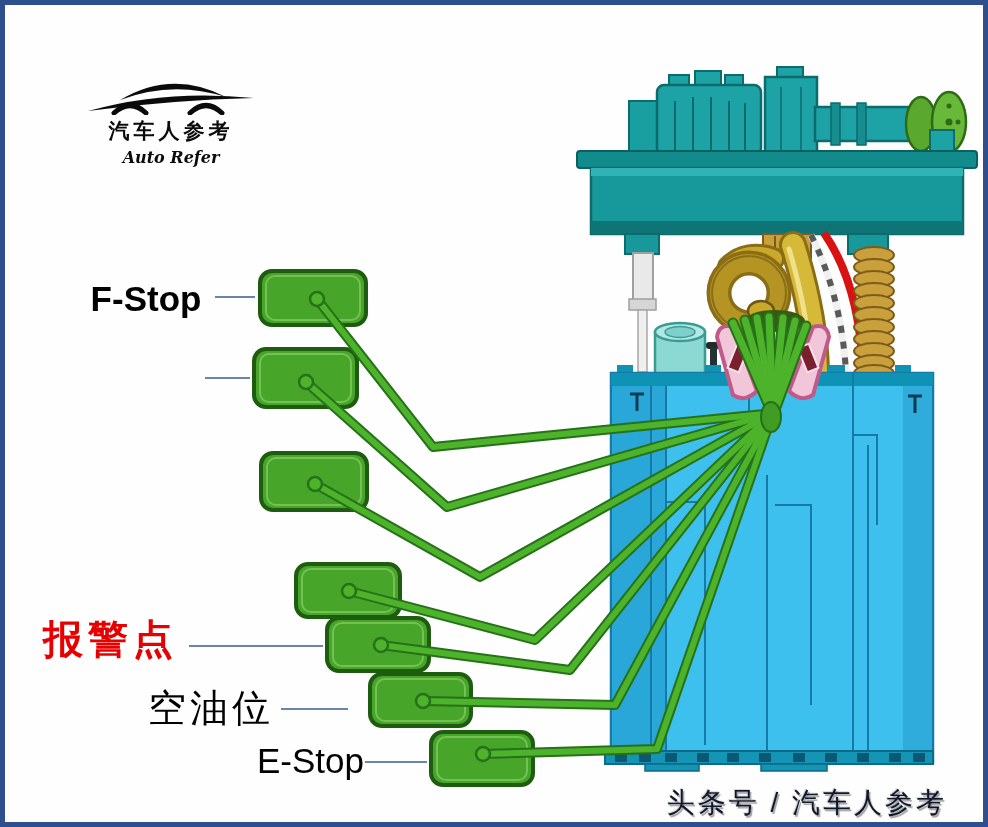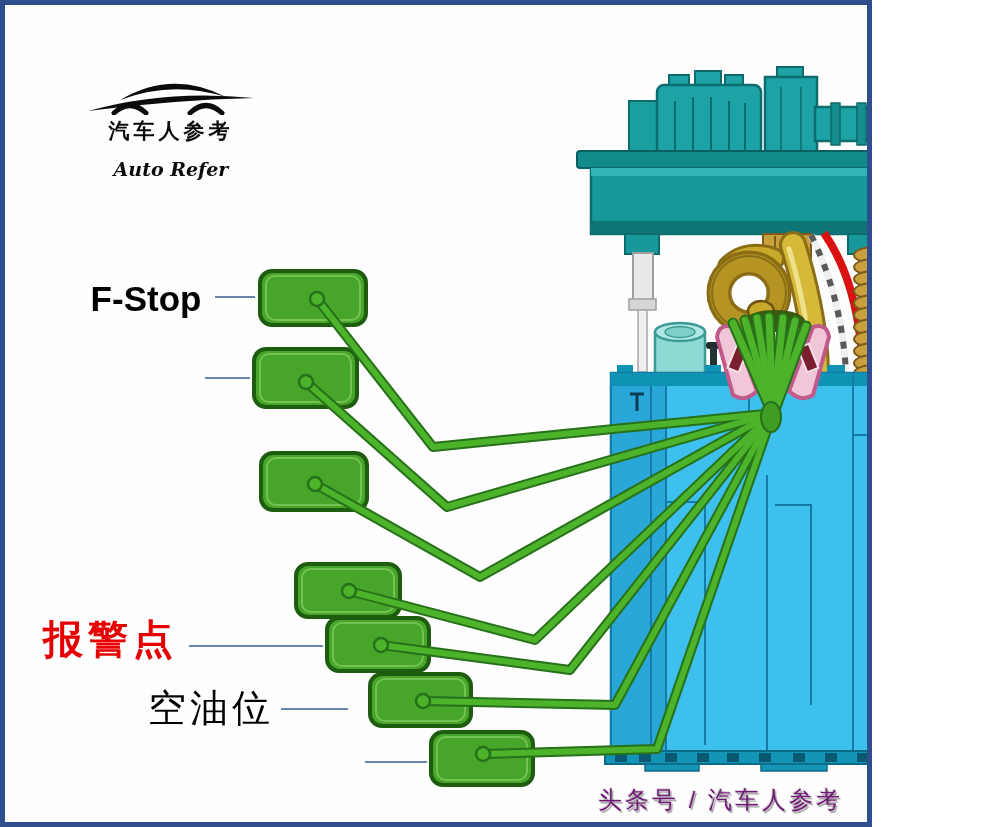--- a/index.html
+++ b/index.html
@@ -1,53 +1,53 @@
 <!DOCTYPE html>
 <html><head>
 <meta charset="utf-8">
 <style>
   html,body{margin:0;padding:0;background:#ffffff;}
   .frame{
     position:relative;
-    width:872px;height:827px;
+    width:988px;height:827px;
     box-sizing:border-box;
     background:#fefefe;
     border:5px solid #2e4e8e;
     overflow:hidden;
     font-family:"Liberation Sans",sans-serif;
   }
   .art{position:absolute;left:0;top:0;width:988px;height:827px;}
 
   
   .logo{position:absolute;left:78px;top:64px;width:176px;text-align:center;color:#0b0b0b;}
   .logo .car{display:block;margin:0 auto;}
   .logo-title{
     font-family:"DejaVu Serif","Liberation Serif",serif;
     font-weight:700;font-size:21px;letter-spacing:4px;margin-top:2px;white-space:nowrap;
   }
   .logo-sub{
     font-family:"DejaVu Serif","Liberation Serif",serif;
-    font-style:italic;font-weight:700;font-size:19px;margin-top:13px;white-space:nowrap;
+    font-style:italic;font-weight:700;font-size:16px;margin-top:3px;white-space:nowrap;
   }
 
   
   .label{position:absolute;white-space:nowrap;line-height:1;color:#000000;}
   .label-cjk{font-family:"DejaVu Serif","Liberation Serif",serif;}
   .label-lat{font-family:"Liberation Sans",sans-serif;}
   #lbl-fstop {left:66px; top:276px; width:150px; text-align:center; font-size:35px; font-weight:700;}
   #lbl-full  {left:55px; top:352px; font-size:38px; letter-spacing:6px;}
   #lbl-alarm {left:38px; top:614px; font-size:40px; font-weight:700; letter-spacing:5px; color:#e60000;}
   #lbl-empty {left:143px;top:684px; font-size:38px; letter-spacing:4px;}
   #lbl-estop {left:252px;top:738px; font-size:35px; font-weight:500;}
 
   
   .watermark{
-    position:absolute; right:24px; top:779px;
-    font-size:24px; letter-spacing:3px; white-space:nowrap;
-    color:#701a75;
+    position:absolute; right:36px; top:779px;
+    font-size:28px; letter-spacing:3px; white-space:nowrap;
+    color:#0f172a;
     text-shadow:1.5px 1.5px 1px #a0a0a0, -1px -1px 0 #d8d8d8;
     font-family:"Liberation Sans",sans-serif;
   }
 </style>
 </head>
 <body>
 
 <div class="frame">
 
   <svg class="art" viewBox="0 0 988 827" aria-hidden="true">
@@ -273,16 +273,17 @@
       <path d="M28,44 Q44,29 60,44" fill="none" stroke="#0b0b0b" stroke-width="5" stroke-linecap="round"></path>
       <path d="M104,44 Q120,29 136,44" fill="none" stroke="#0b0b0b" stroke-width="5" stroke-linecap="round"></path>
     </svg>
     <div class="logo-title">汽车人参考</div>
     <div class="logo-sub">Auto Refer</div>
   </div>
 
   <div class="label label-lat" id="lbl-fstop">F-Stop</div>
   <div class="label label-cjk" id="lbl-alarm">报警点</div>
   <div class="label label-cjk" id="lbl-empty">空油位</div>
+  <div class="label label-lat" id="lbl-estop">E-Stop</div>
 
   <div class="watermark">头条号 / 汽车人参考</div>
 
 </div>
 
 </body></html>

